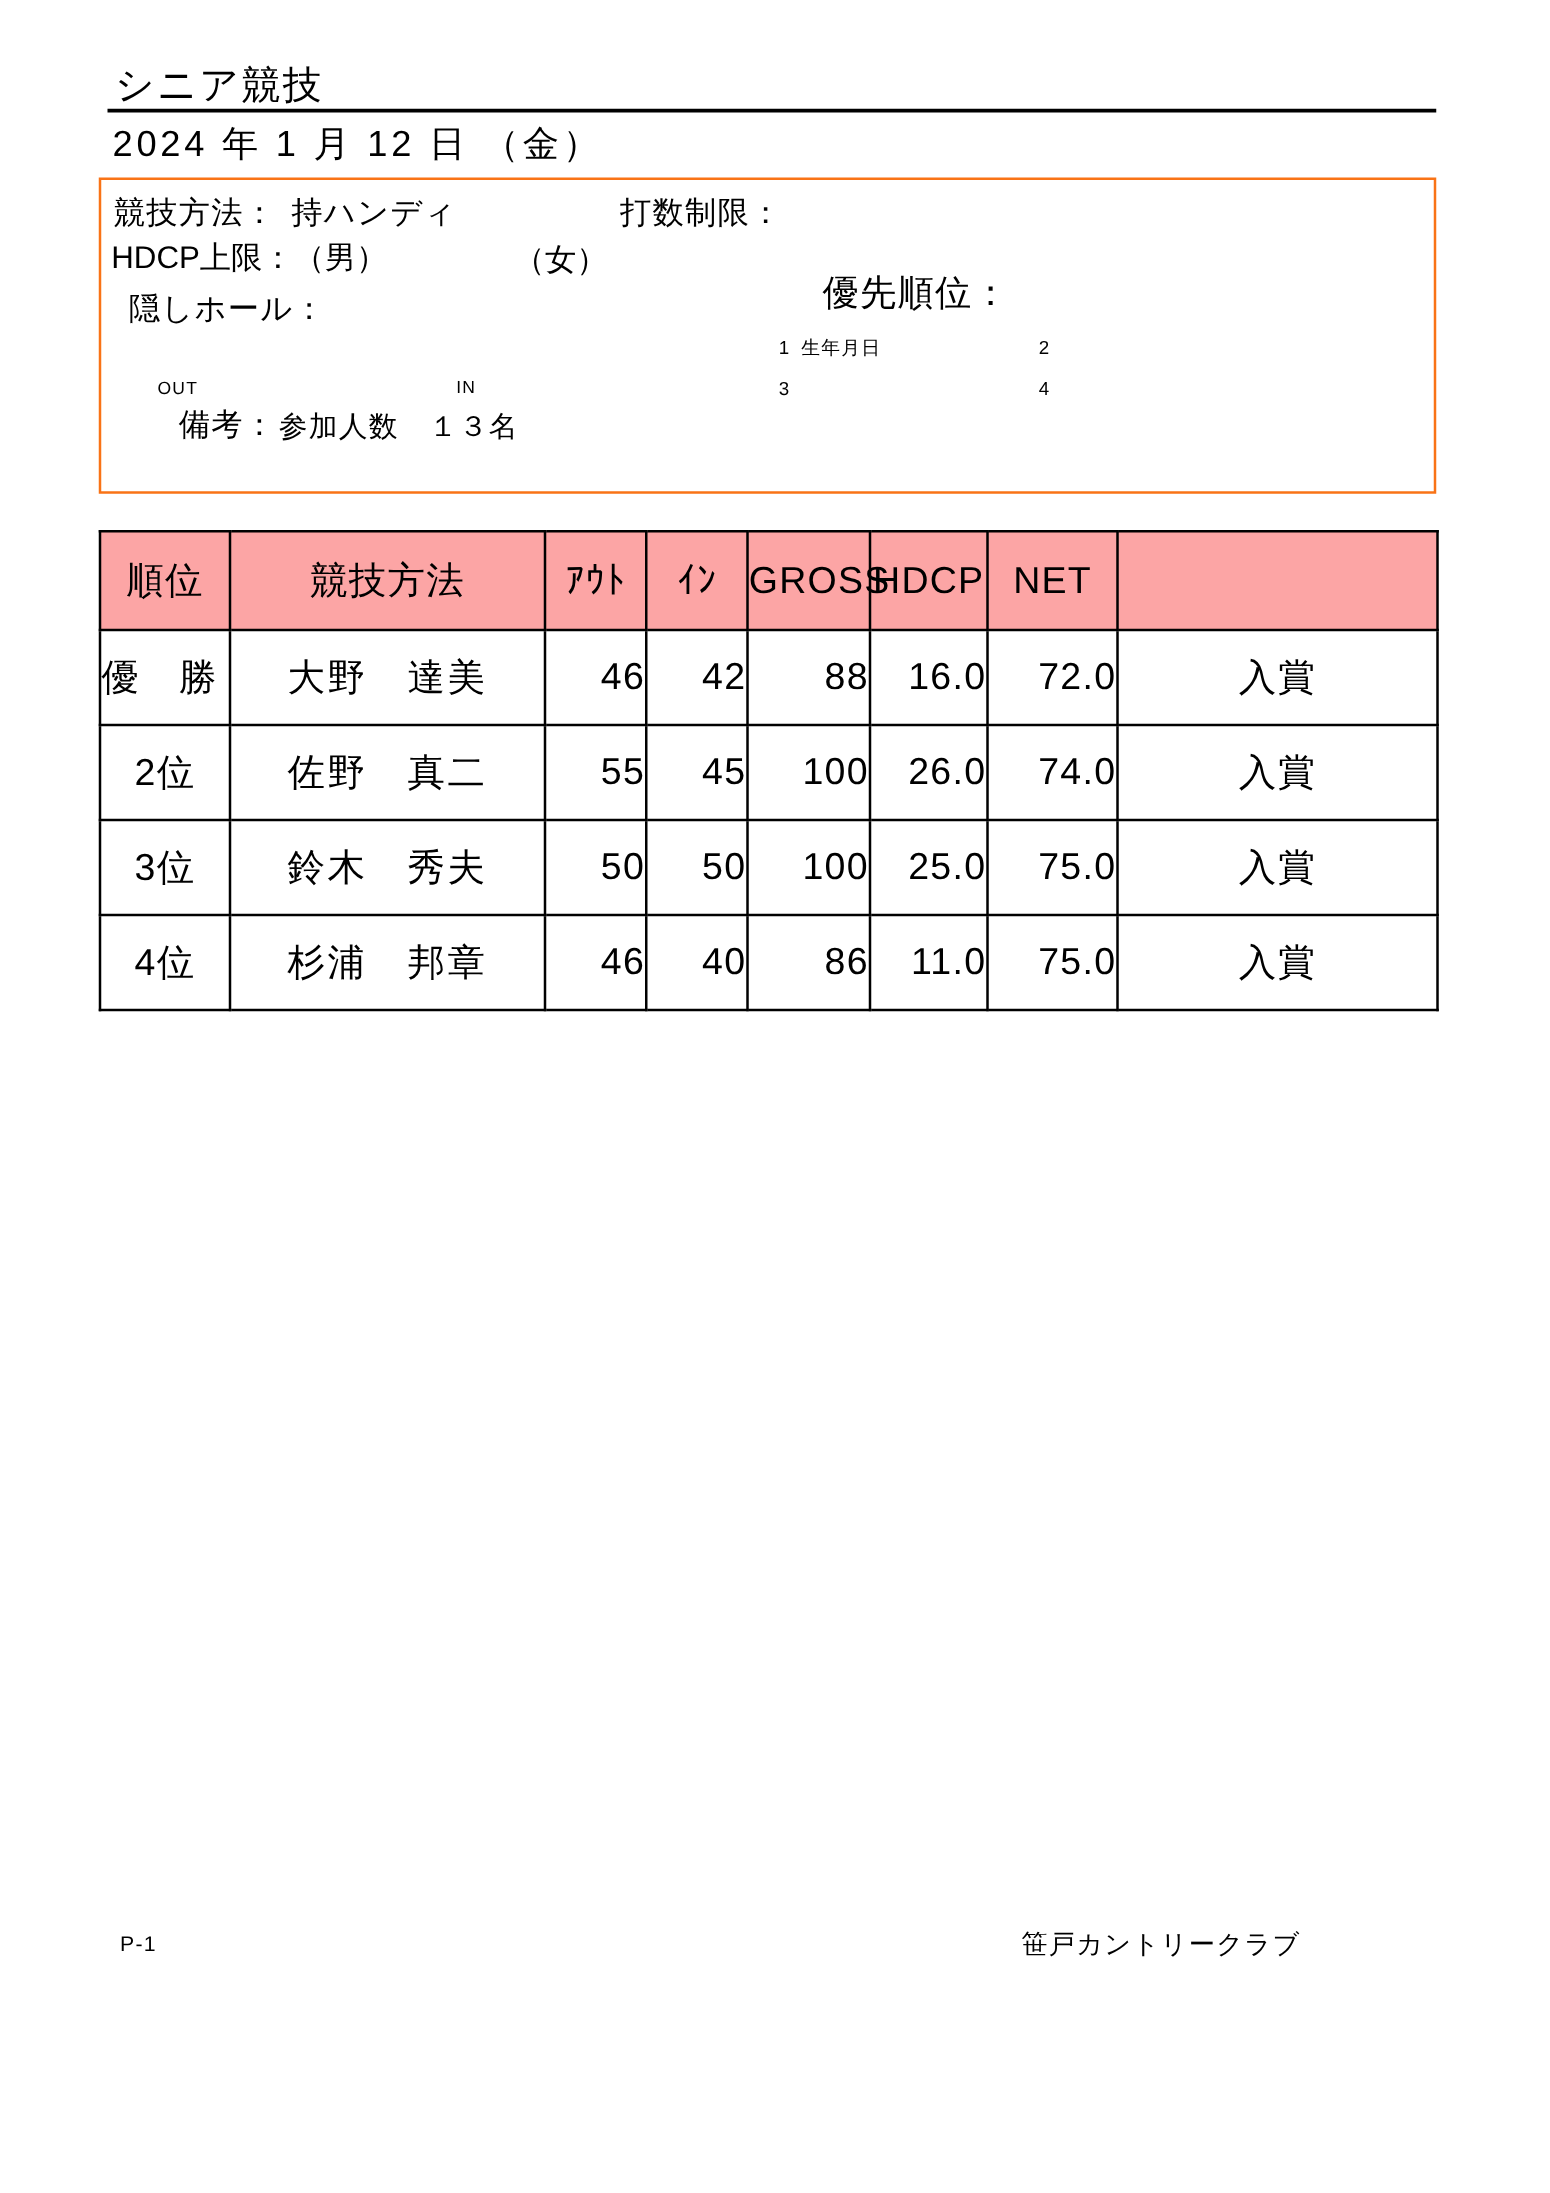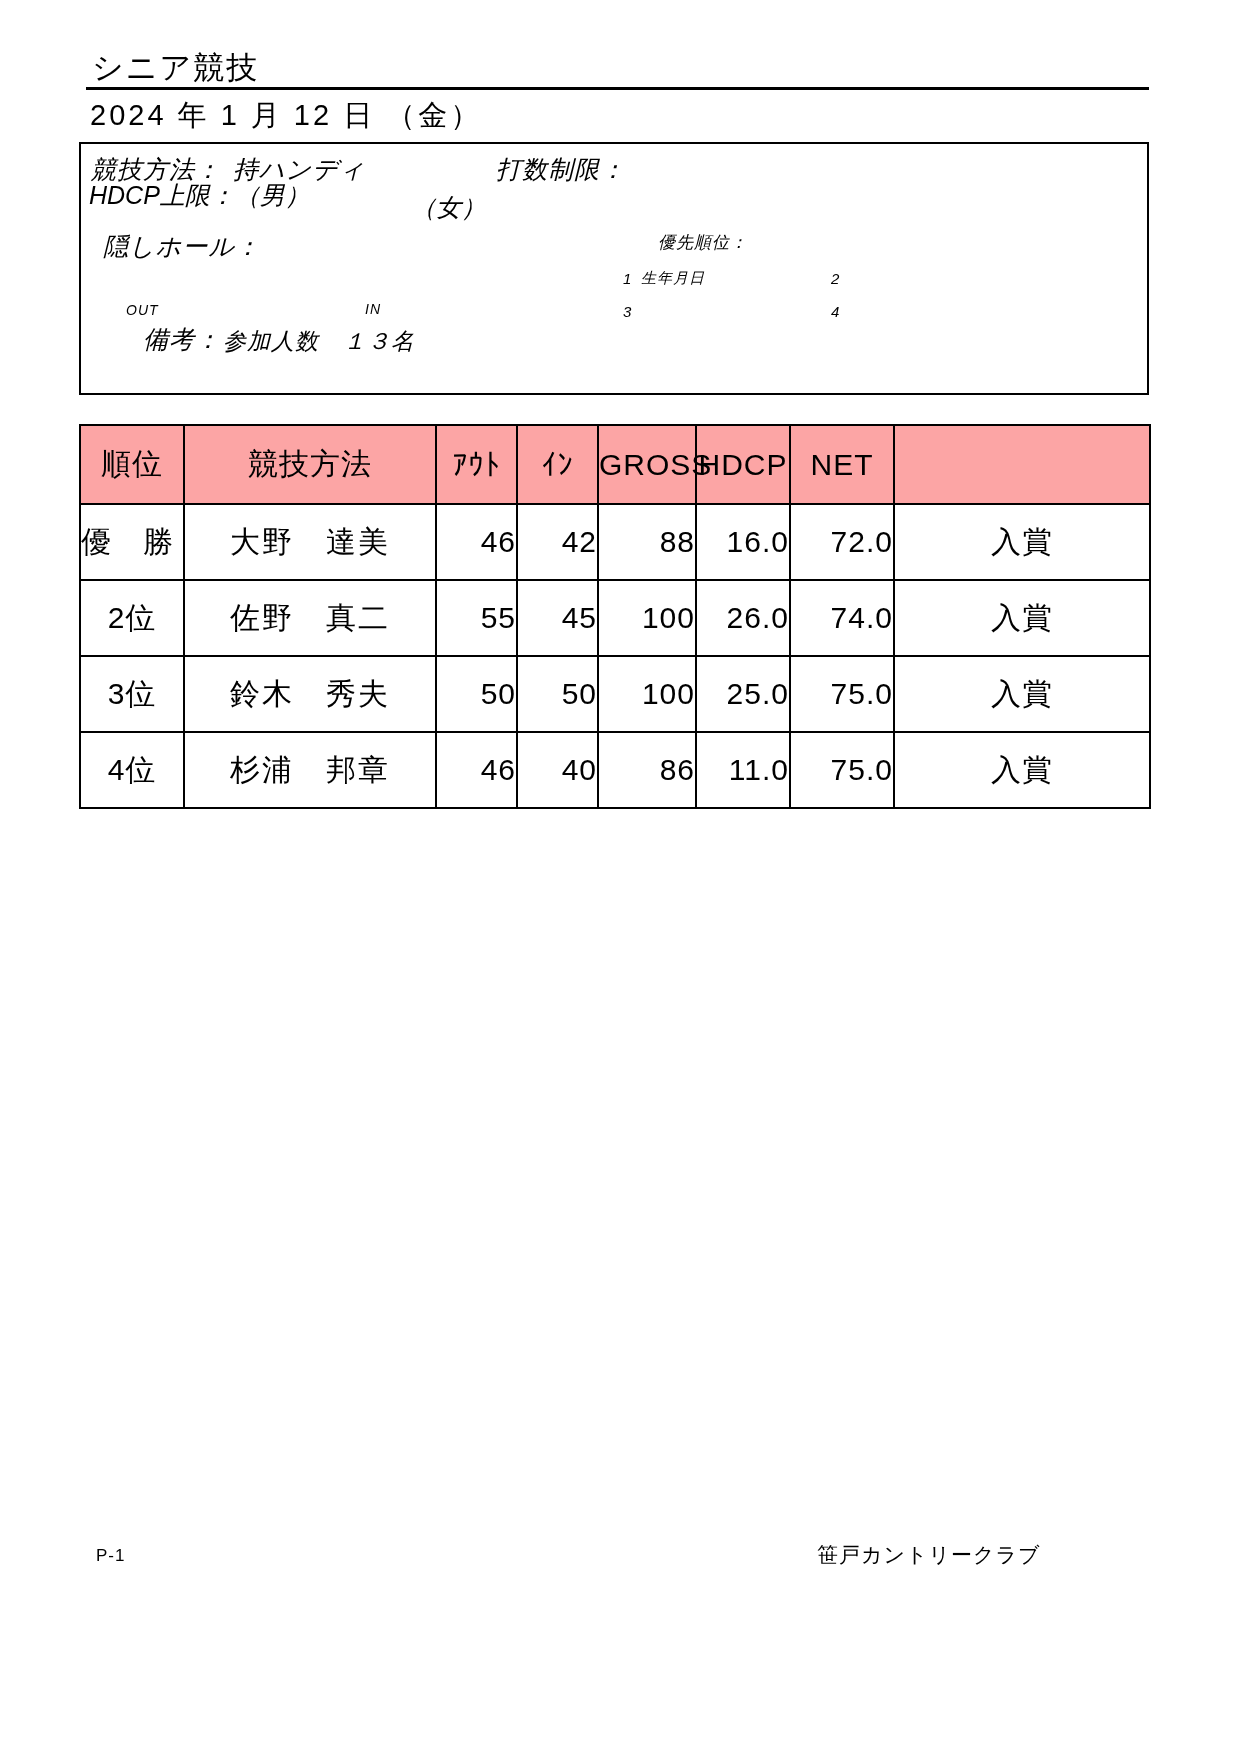--- a/index.html
+++ b/index.html
@@ -48,35 +48,34 @@
     white-space: nowrap;
   }
 
   
   .infobox {
     position: absolute;
     left: 79px;
     top: 142px;
     width: 1070px;
     height: 253px;
-    border: 2px solid #000000;
+    border: 2px solid #f97316;
     box-sizing: border-box;
-    font-style: italic;
   }
   .infobox .ln {
     position: absolute;
     white-space: nowrap;
   }
   .lbl-method   { left: 10px;  top: 9px;   font-size: 25px; letter-spacing: 1px; }
   .val-method   { left: 152px; top: 9px;   font-size: 25px; letter-spacing: 1px; }
   .lbl-limit    { left: 415px; top: 9px;   font-size: 25px; letter-spacing: 1px; }
-  .lbl-hdcp     { left: 8px;   top: 35px;  font-size: 25px; letter-spacing: 0px; }
+  .lbl-hdcp     { left: 8px;   top: 45px;  font-size: 25px; letter-spacing: 0px; }
   .lbl-hdcp-f   { left: 330px; top: 47px;  font-size: 25px; }
   .lbl-hidden   { left: 22px;  top: 86px;  font-size: 25px; letter-spacing: 1px; }
-  .lbl-prio     { left: 577px; top: 87px;  font-size: 17px; letter-spacing: 1px; }
+  .lbl-prio     { left: 577px; top: 71px;  font-size: 29px; letter-spacing: 1px; }
   .p1           { left: 542px; top: 126px; font-size: 15px; }
   .p1t          { left: 560px; top: 125px; font-size: 15px; letter-spacing: 1px; }
   .p2           { left: 750px; top: 126px; font-size: 15px; }
   .p3           { left: 542px; top: 159px; font-size: 15px; }
   .p4           { left: 750px; top: 159px; font-size: 15px; }
   .lbl-out      { left: 45px;  top: 158px; font-size: 14px; letter-spacing: 1px; }
   .lbl-in       { left: 284px; top: 157px; font-size: 14px; letter-spacing: 1px; }
   .lbl-note     { left: 62px;  top: 179px; font-size: 25px; letter-spacing: 1px; }
   .val-note     { left: 142px; top: 182px; font-size: 23px; letter-spacing: 1px; }
 

